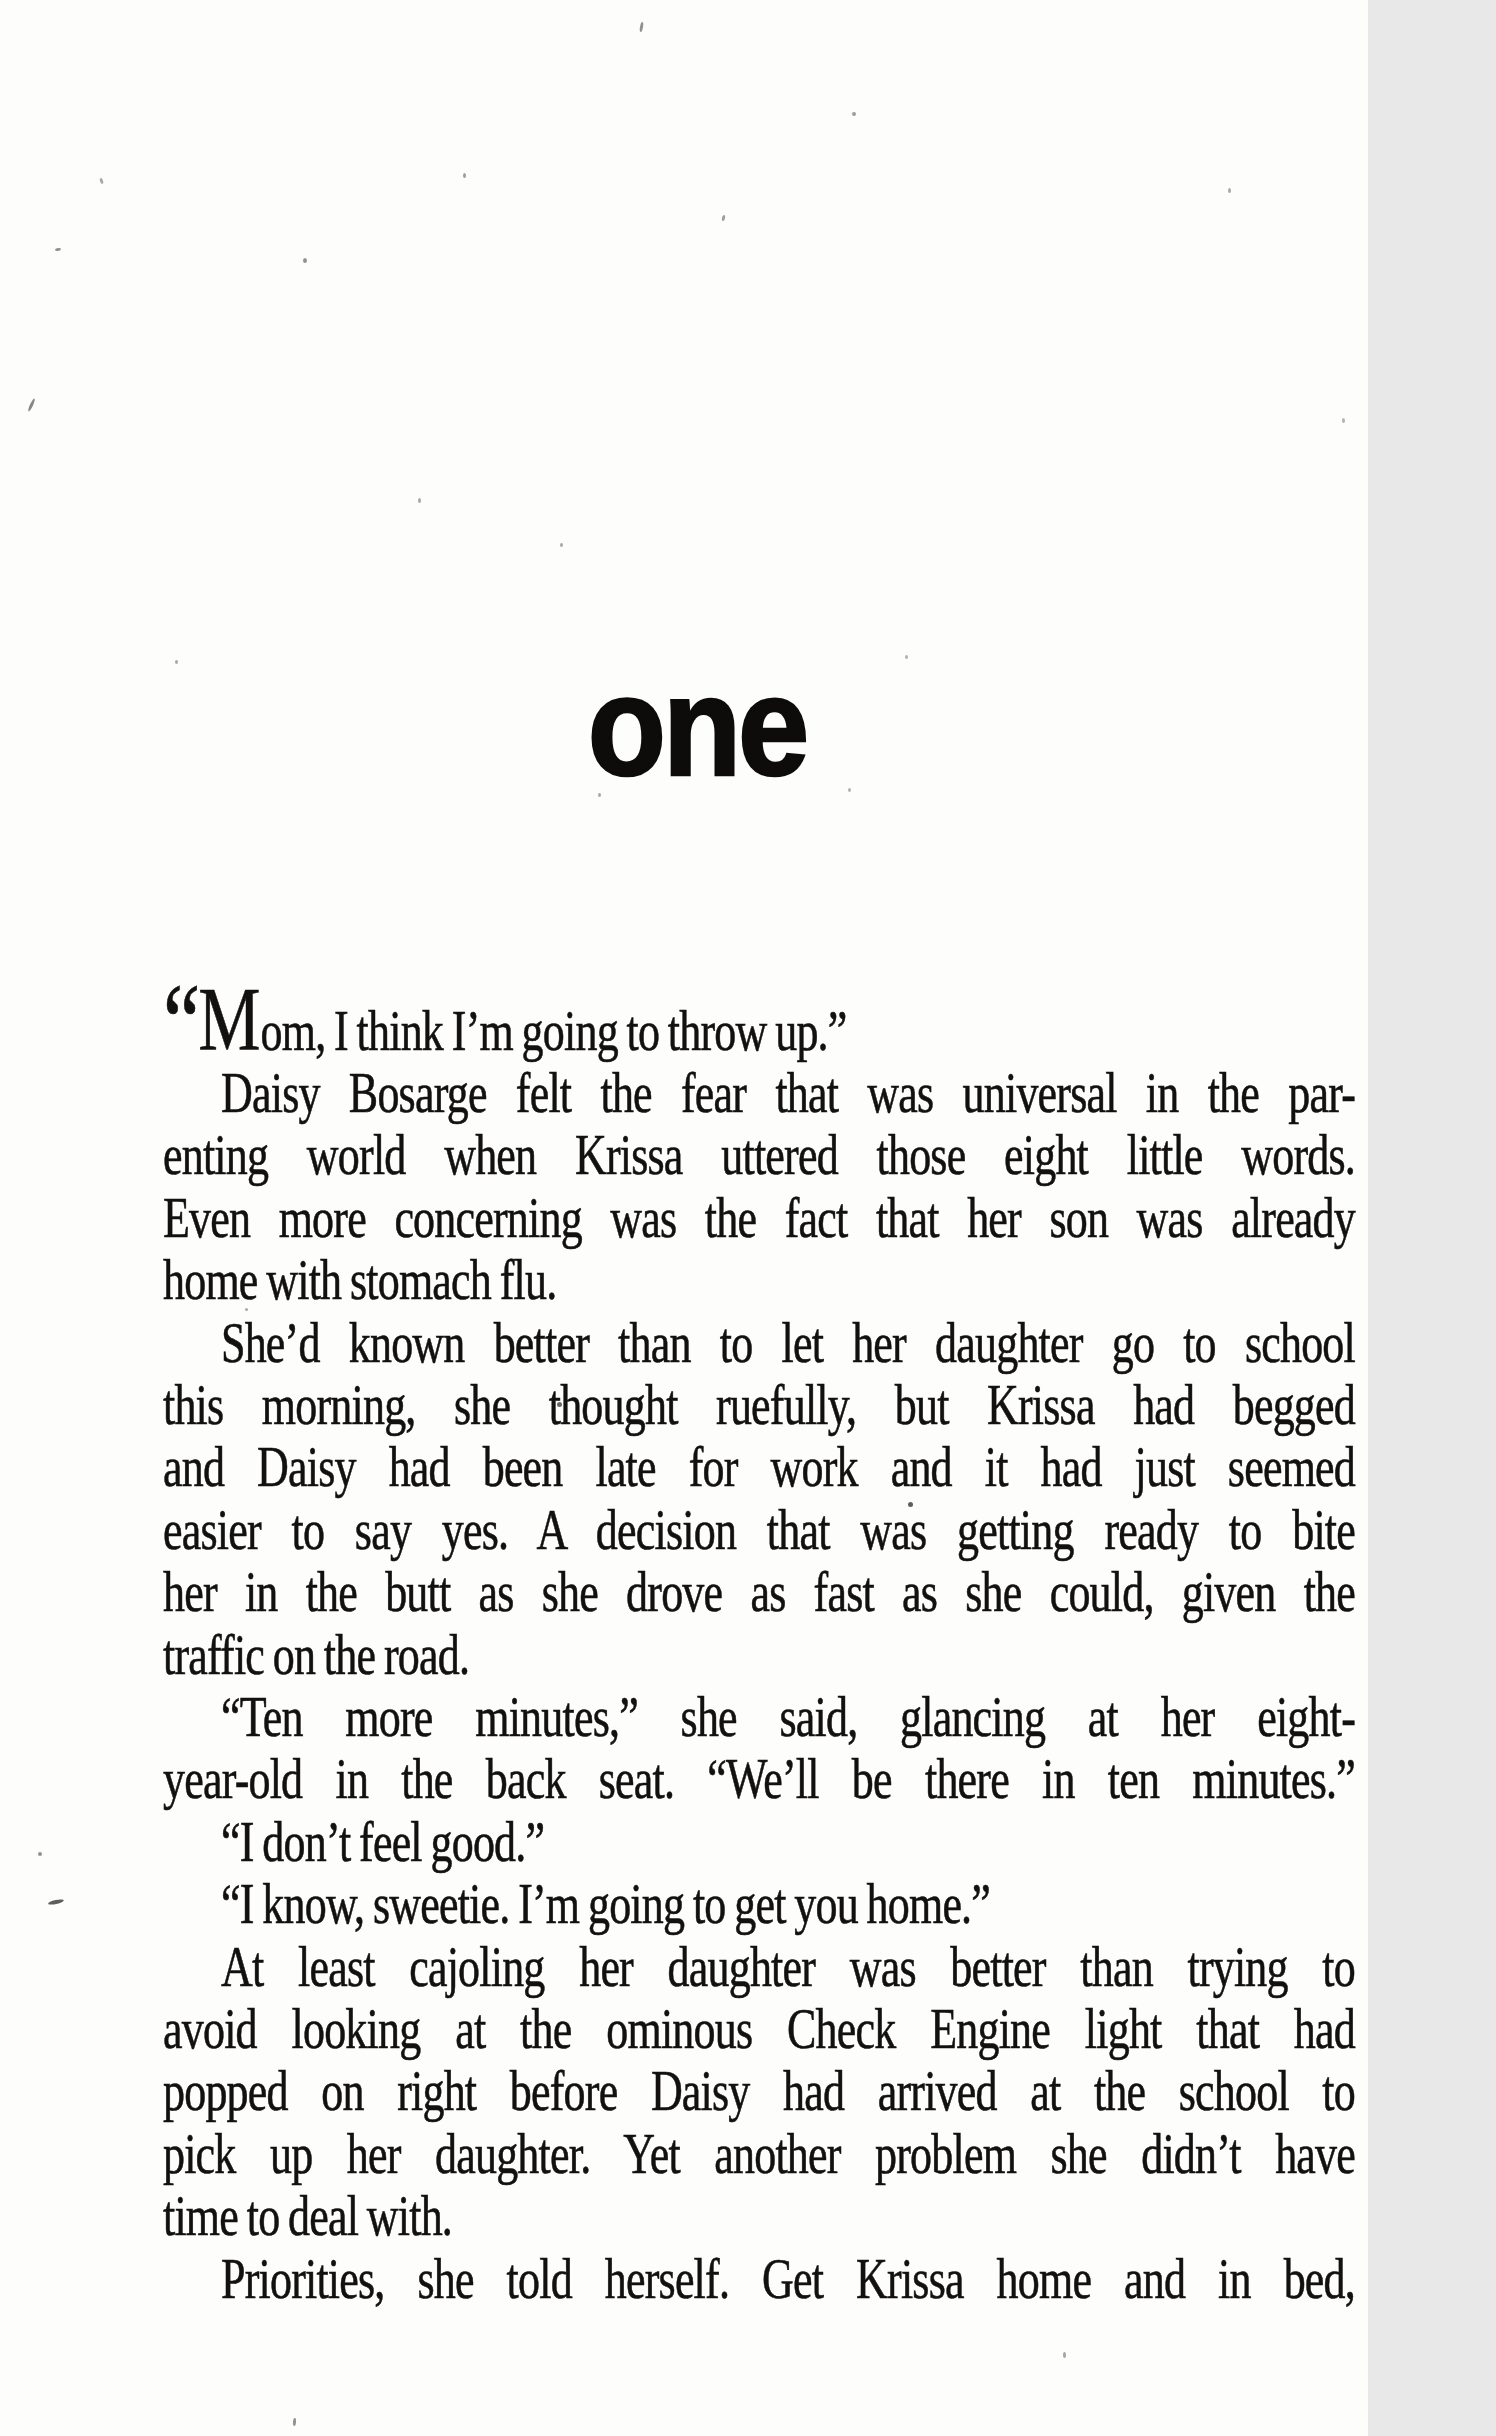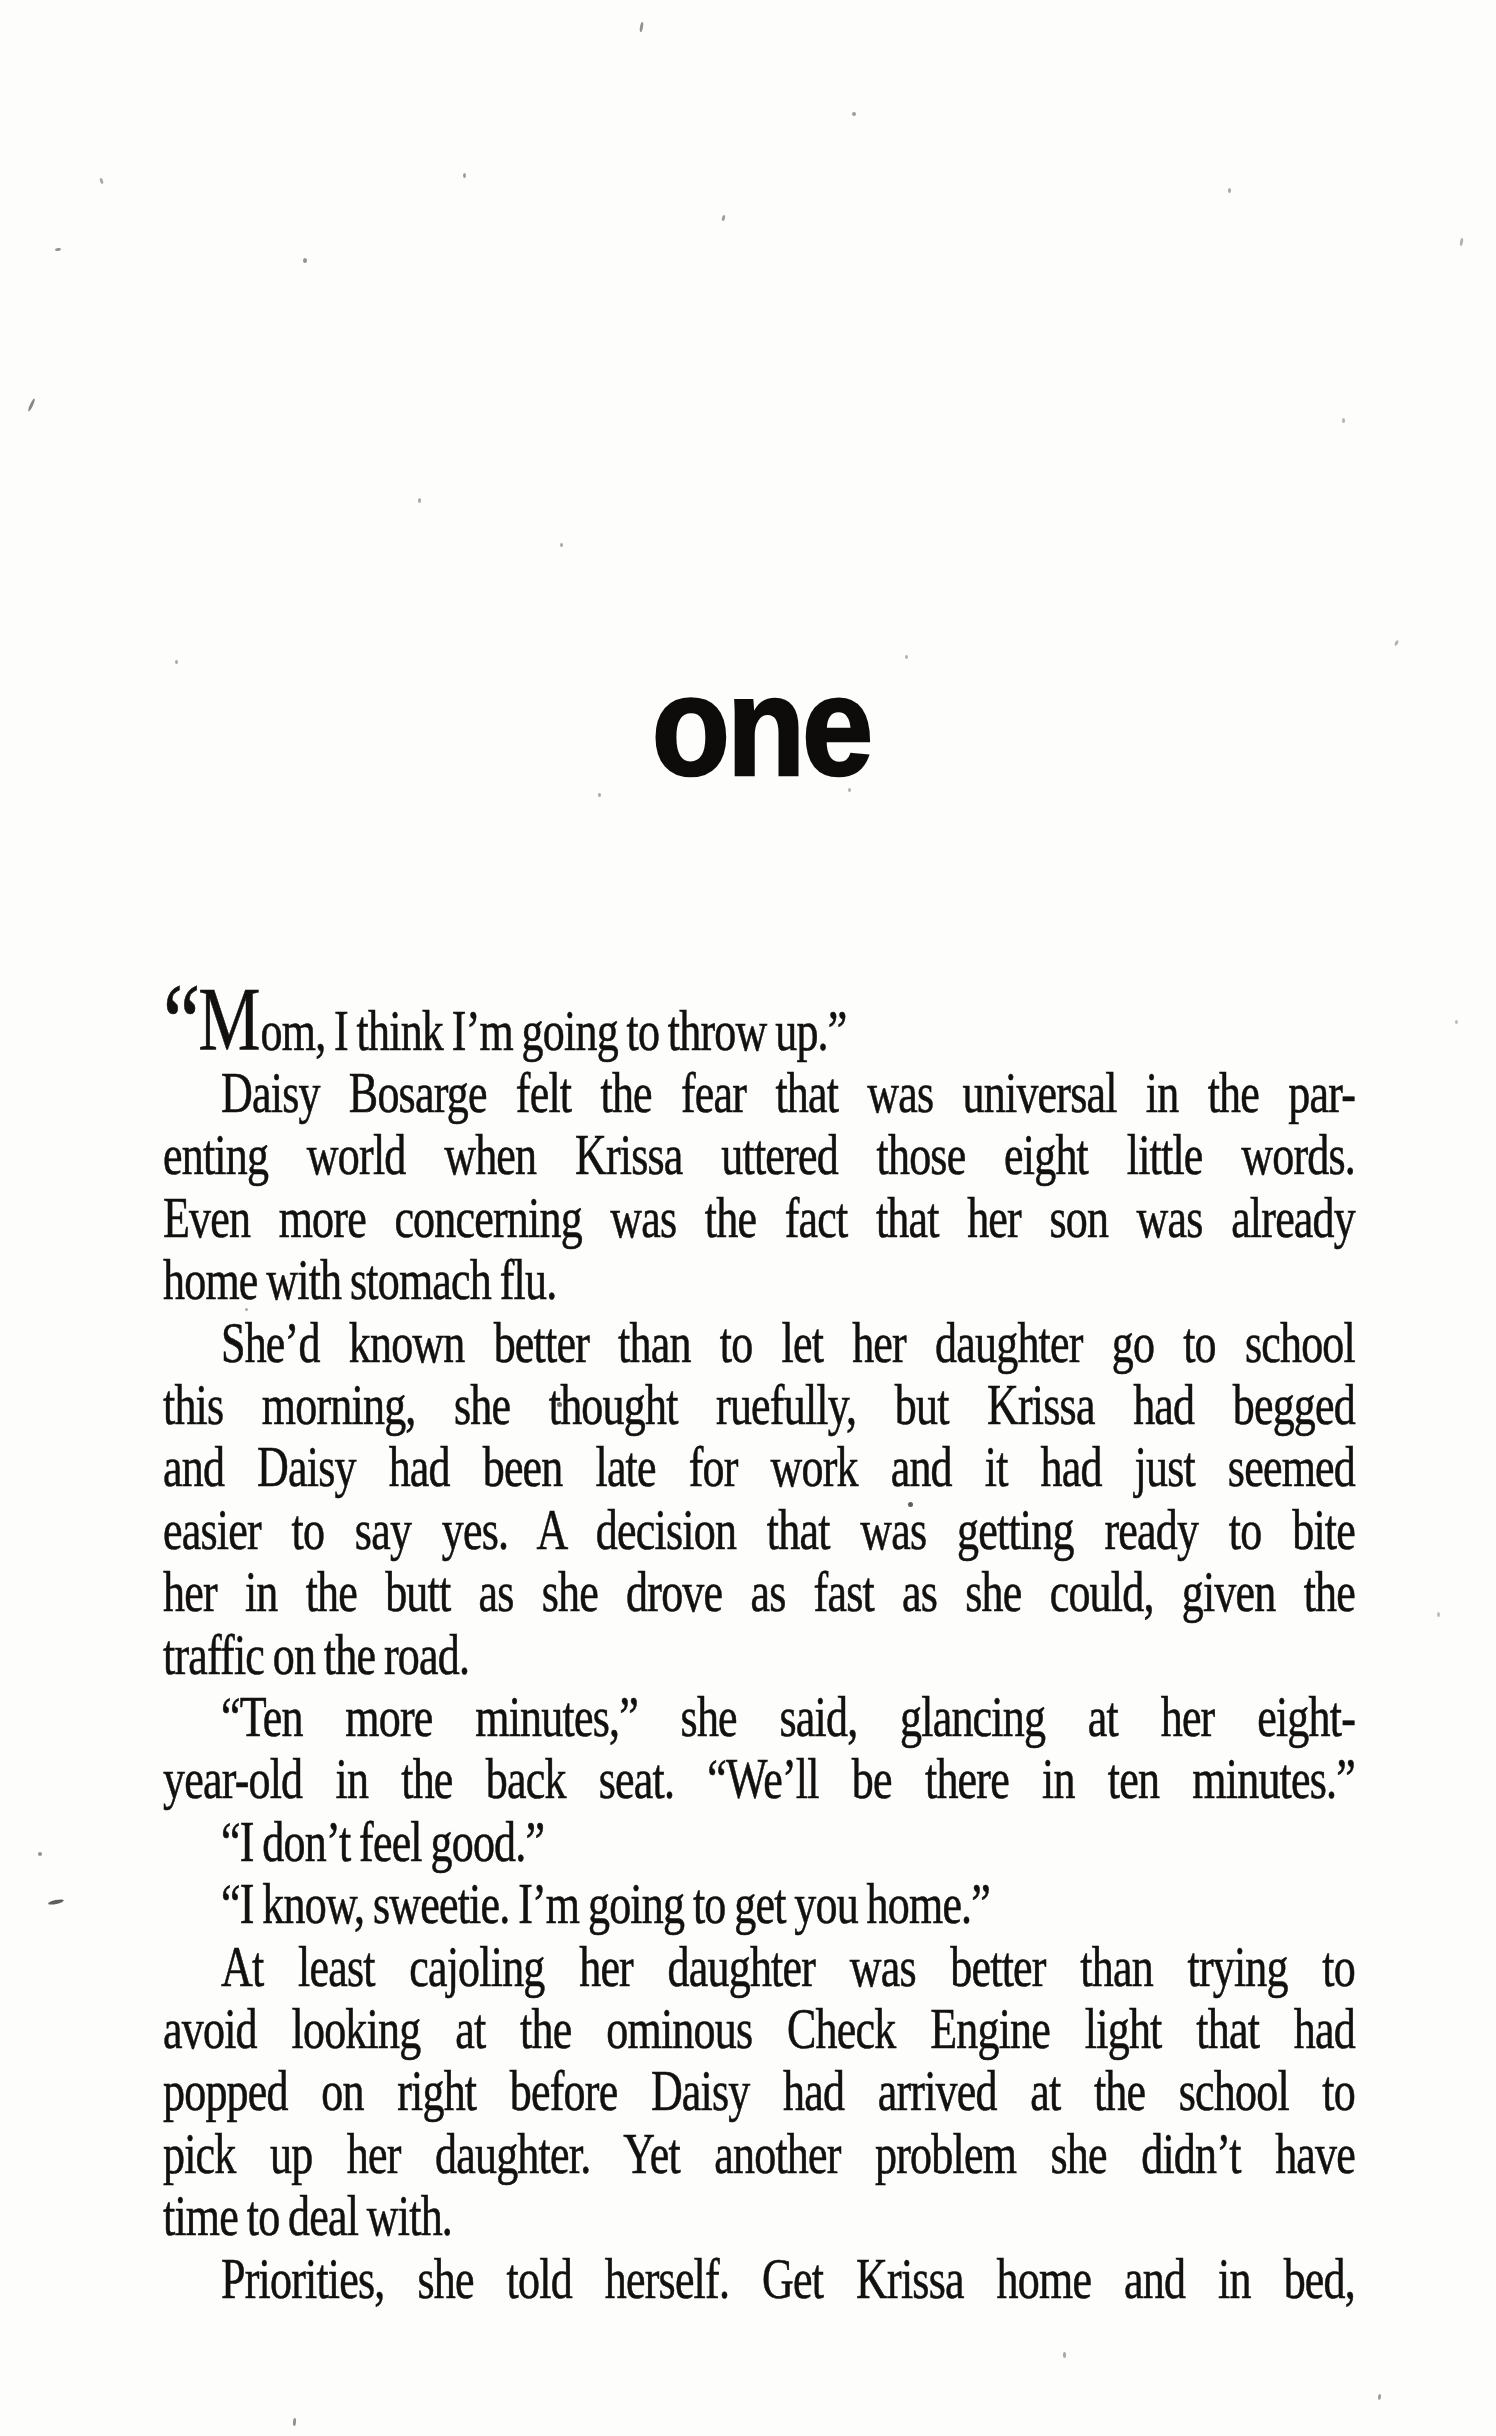--- a/index.html
+++ b/index.html
@@ -1,19 +1,19 @@
 <!DOCTYPE html>
 <html><head>
 <meta charset="utf-8">
 <title>Book Page</title>
 <style>
   html,body{margin:0;padding:0;background:#e8e8e8;}
   #page{
     position:relative;
-    width:1496px;height:2436px;
+    width:1368px;height:2436px;
     background:#fdfdfb;
     overflow:hidden;
     font-family:"Liberation Serif", serif;
   }
   #chapter-heading{
     position:absolute;
     top:645px;left:0;width:100%;
     text-align:center;
     font-family:"Liberation Sans", sans-serif;
     font-weight:700;

